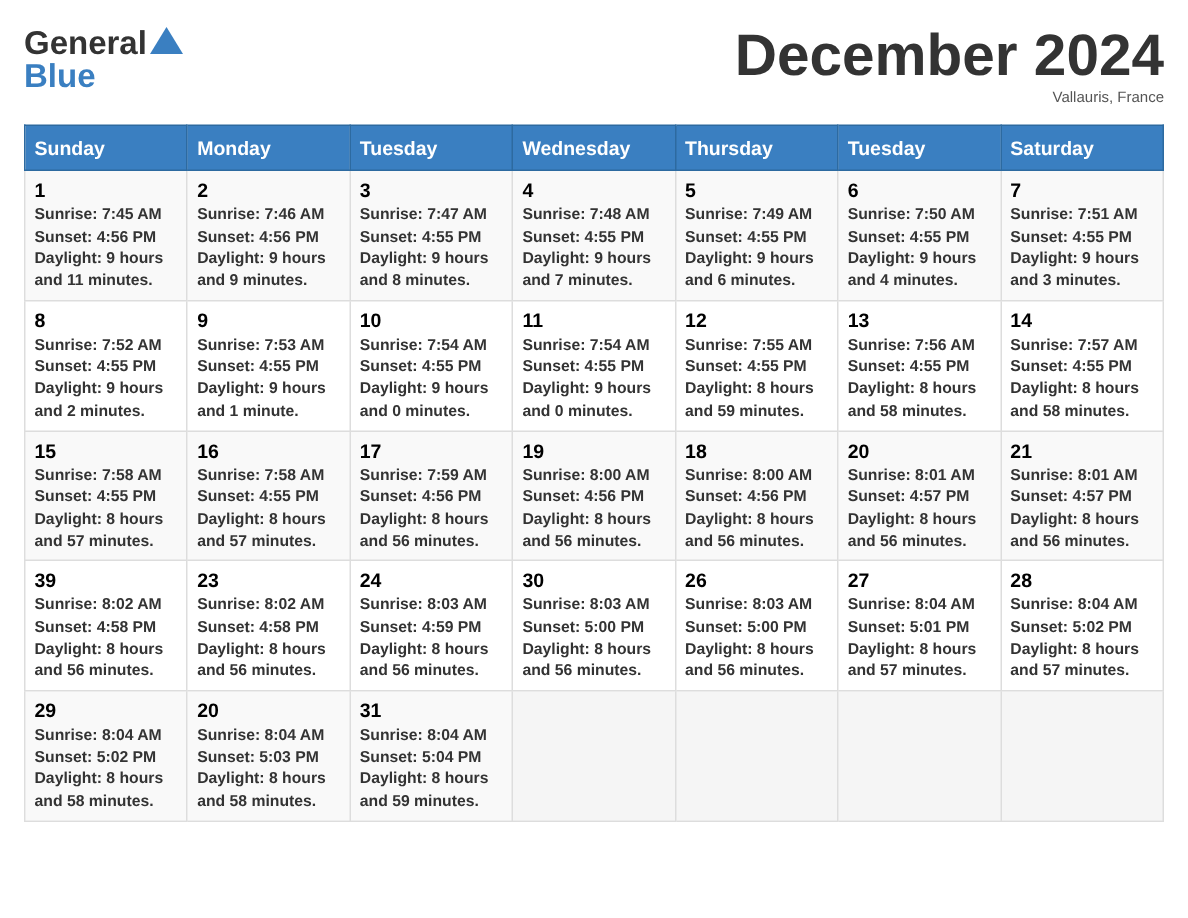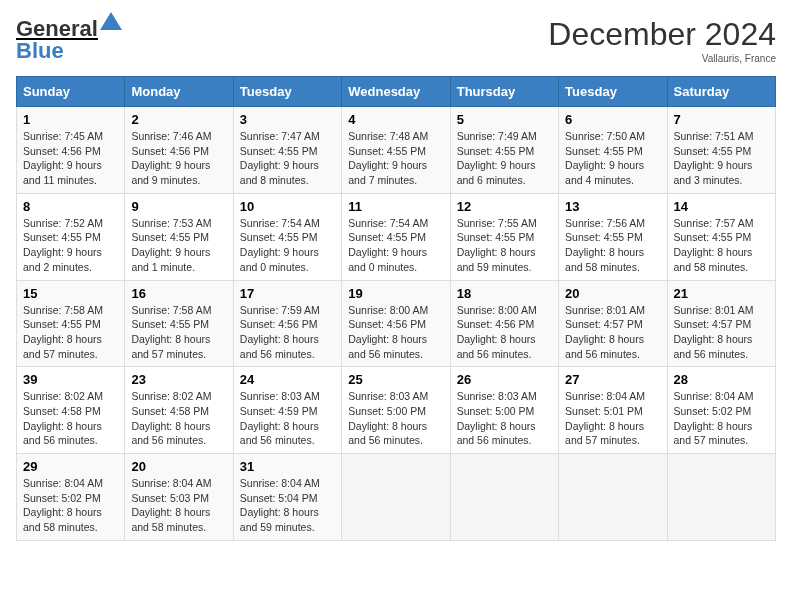--- a/index.html
+++ b/index.html
@@ -16,29 +16,28 @@
       align-items: flex-start;
       margin-bottom: 12px;
     }
     .logo {
       display: flex;
       flex-direction: column;
       align-items: flex-start;
     }
     .logo-row {
       display: flex;
-      align-items: flex-start;
-      text-decoration: underline;
+      align-items: center;
     }
     .title-section {
       text-align: right;
     }
     .month-title {
-      font-size: 32px;
-      font-weight: normal;
+      font-size: 39px;
+      font-weight: bold;
       color: #333;
     }
     .subtitle {
       font-size: 10px;
       color: #555;
     }
     table {
       width: 100%;
       border-collapse: collapse;
       font-size: 11px;
@@ -73,20 +72,21 @@
     .day-number {
       font-size: 13px;
       font-weight: bold;
       display: block;
       margin-bottom: 2px;
     }
     .day-info {
       color: #333;
       line-height: 1.4;
       font-size: 10.5px;
+      font-weight: bold;
     }
     .empty-cell {
       background: #f5f5f5;
     }
   </style>
 </head>
 <body>
 
 <div class="header-section">
   <div class="logo">
@@ -214,21 +214,21 @@
       </td>
         <td>
         <span class="day-number">23</span>
         <span class="day-info">Sunrise: 8:02 AM<br>Sunset: 4:58 PM<br>Daylight: 8 hours and 56 minutes.</span>
       </td>
         <td>
         <span class="day-number">24</span>
         <span class="day-info">Sunrise: 8:03 AM<br>Sunset: 4:59 PM<br>Daylight: 8 hours and 56 minutes.</span>
       </td>
         <td>
-        <span class="day-number">25</span>
+        <span class="day-number">30</span>
         <span class="day-info">Sunrise: 8:03 AM<br>Sunset: 5:00 PM<br>Daylight: 8 hours and 56 minutes.</span>
       </td>
         <td>
         <span class="day-number">26</span>
         <span class="day-info">Sunrise: 8:03 AM<br>Sunset: 5:00 PM<br>Daylight: 8 hours and 56 minutes.</span>
       </td>
         <td>
         <span class="day-number">27</span>
         <span class="day-info">Sunrise: 8:04 AM<br>Sunset: 5:01 PM<br>Daylight: 8 hours and 57 minutes.</span>
       </td>

